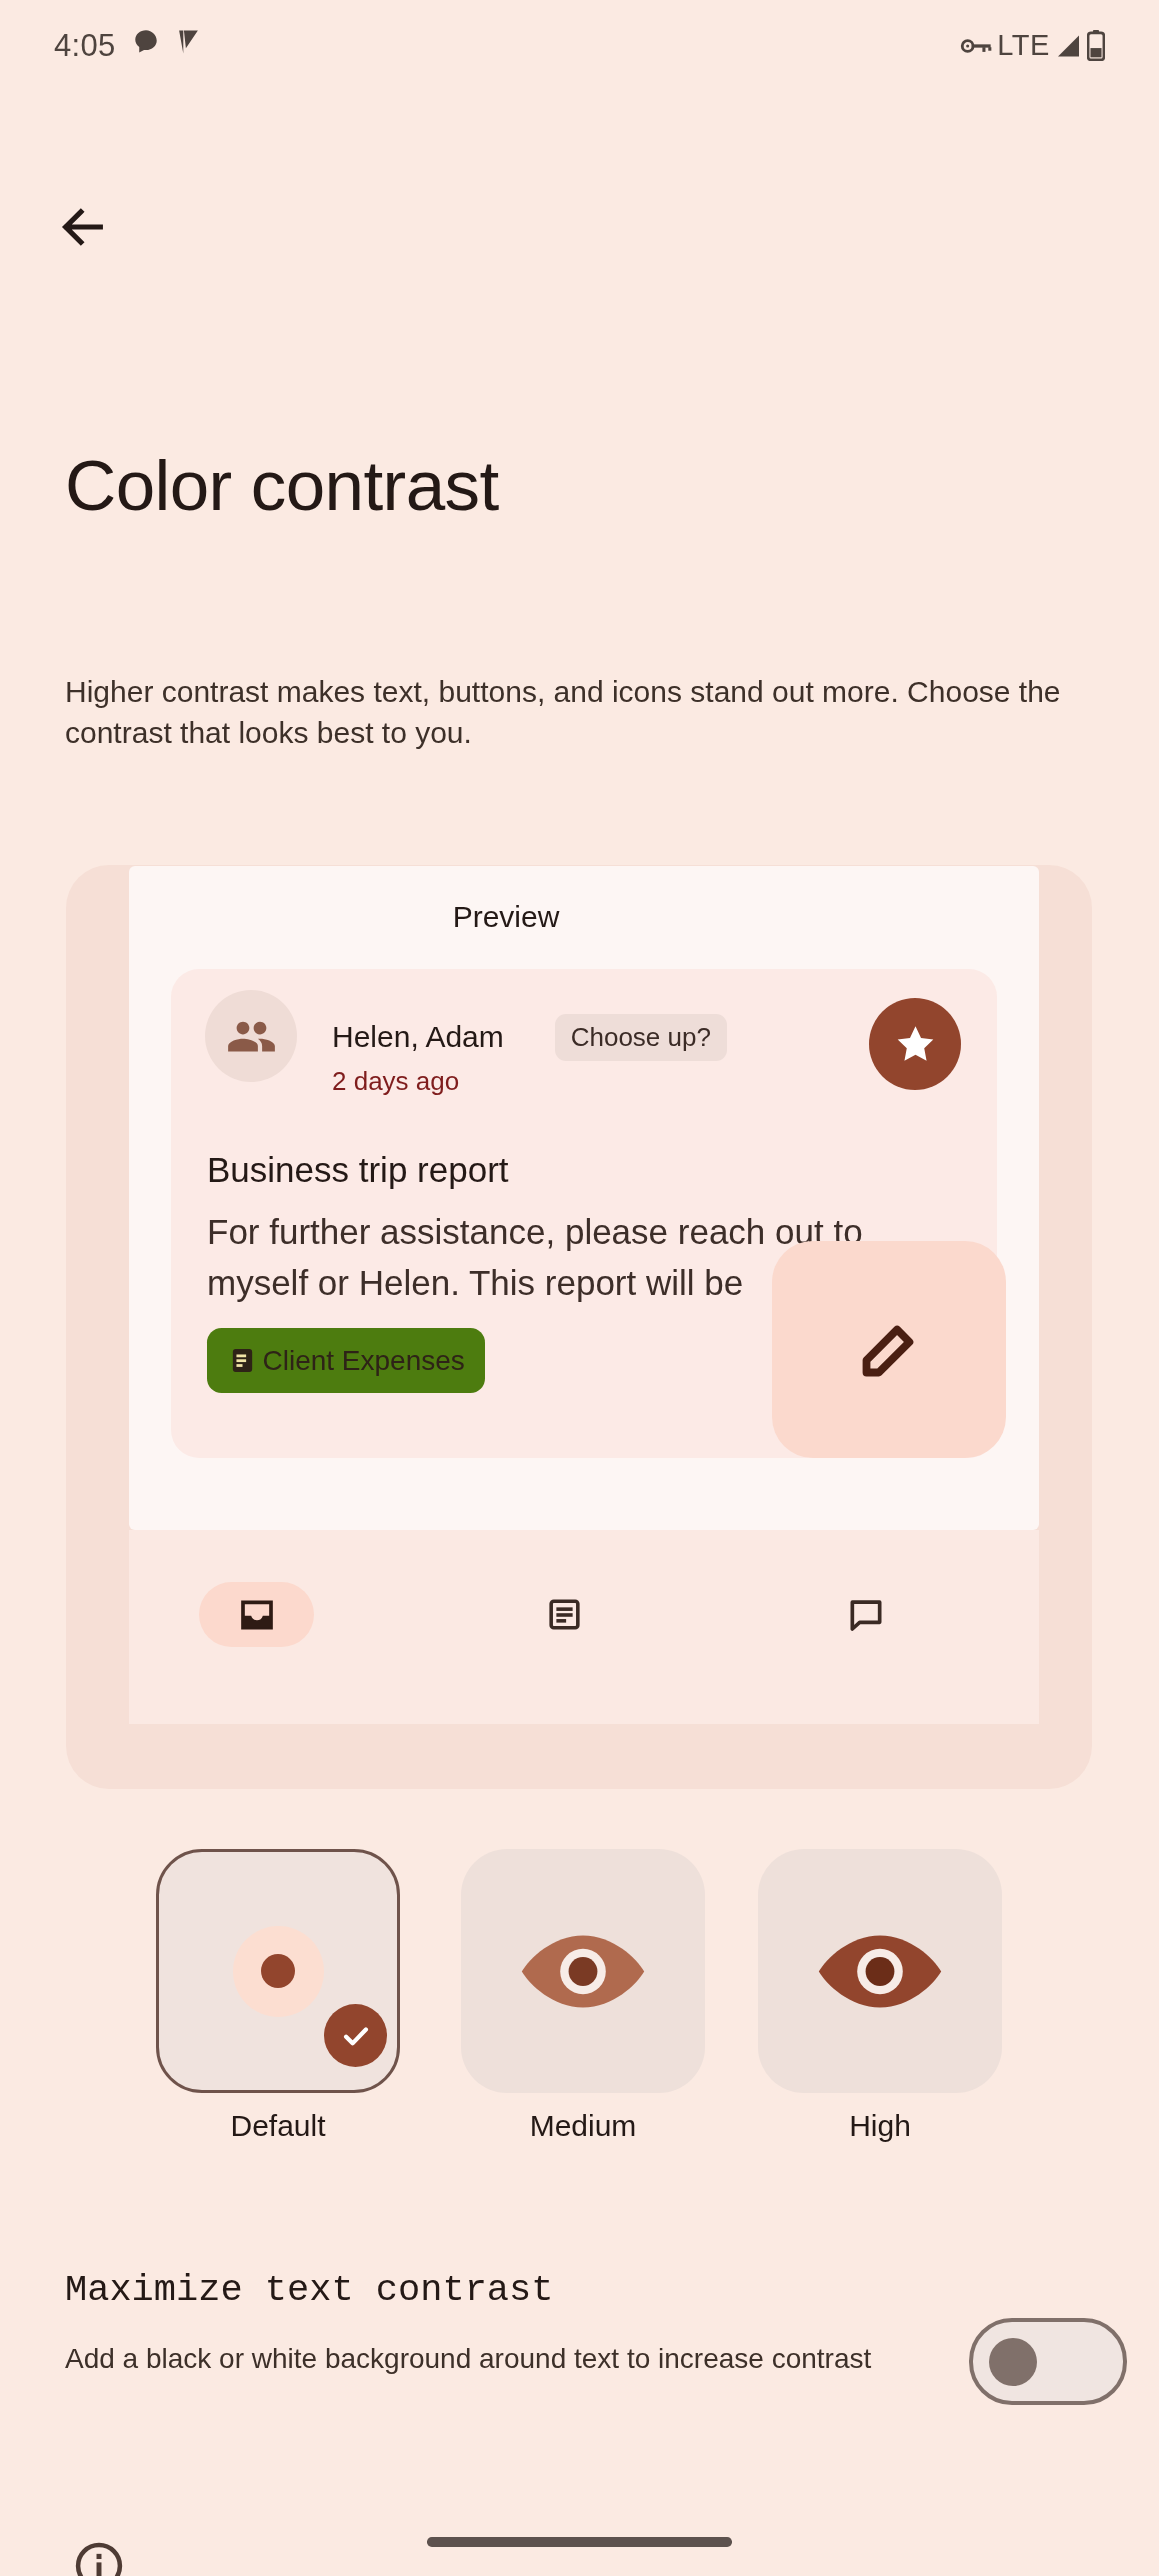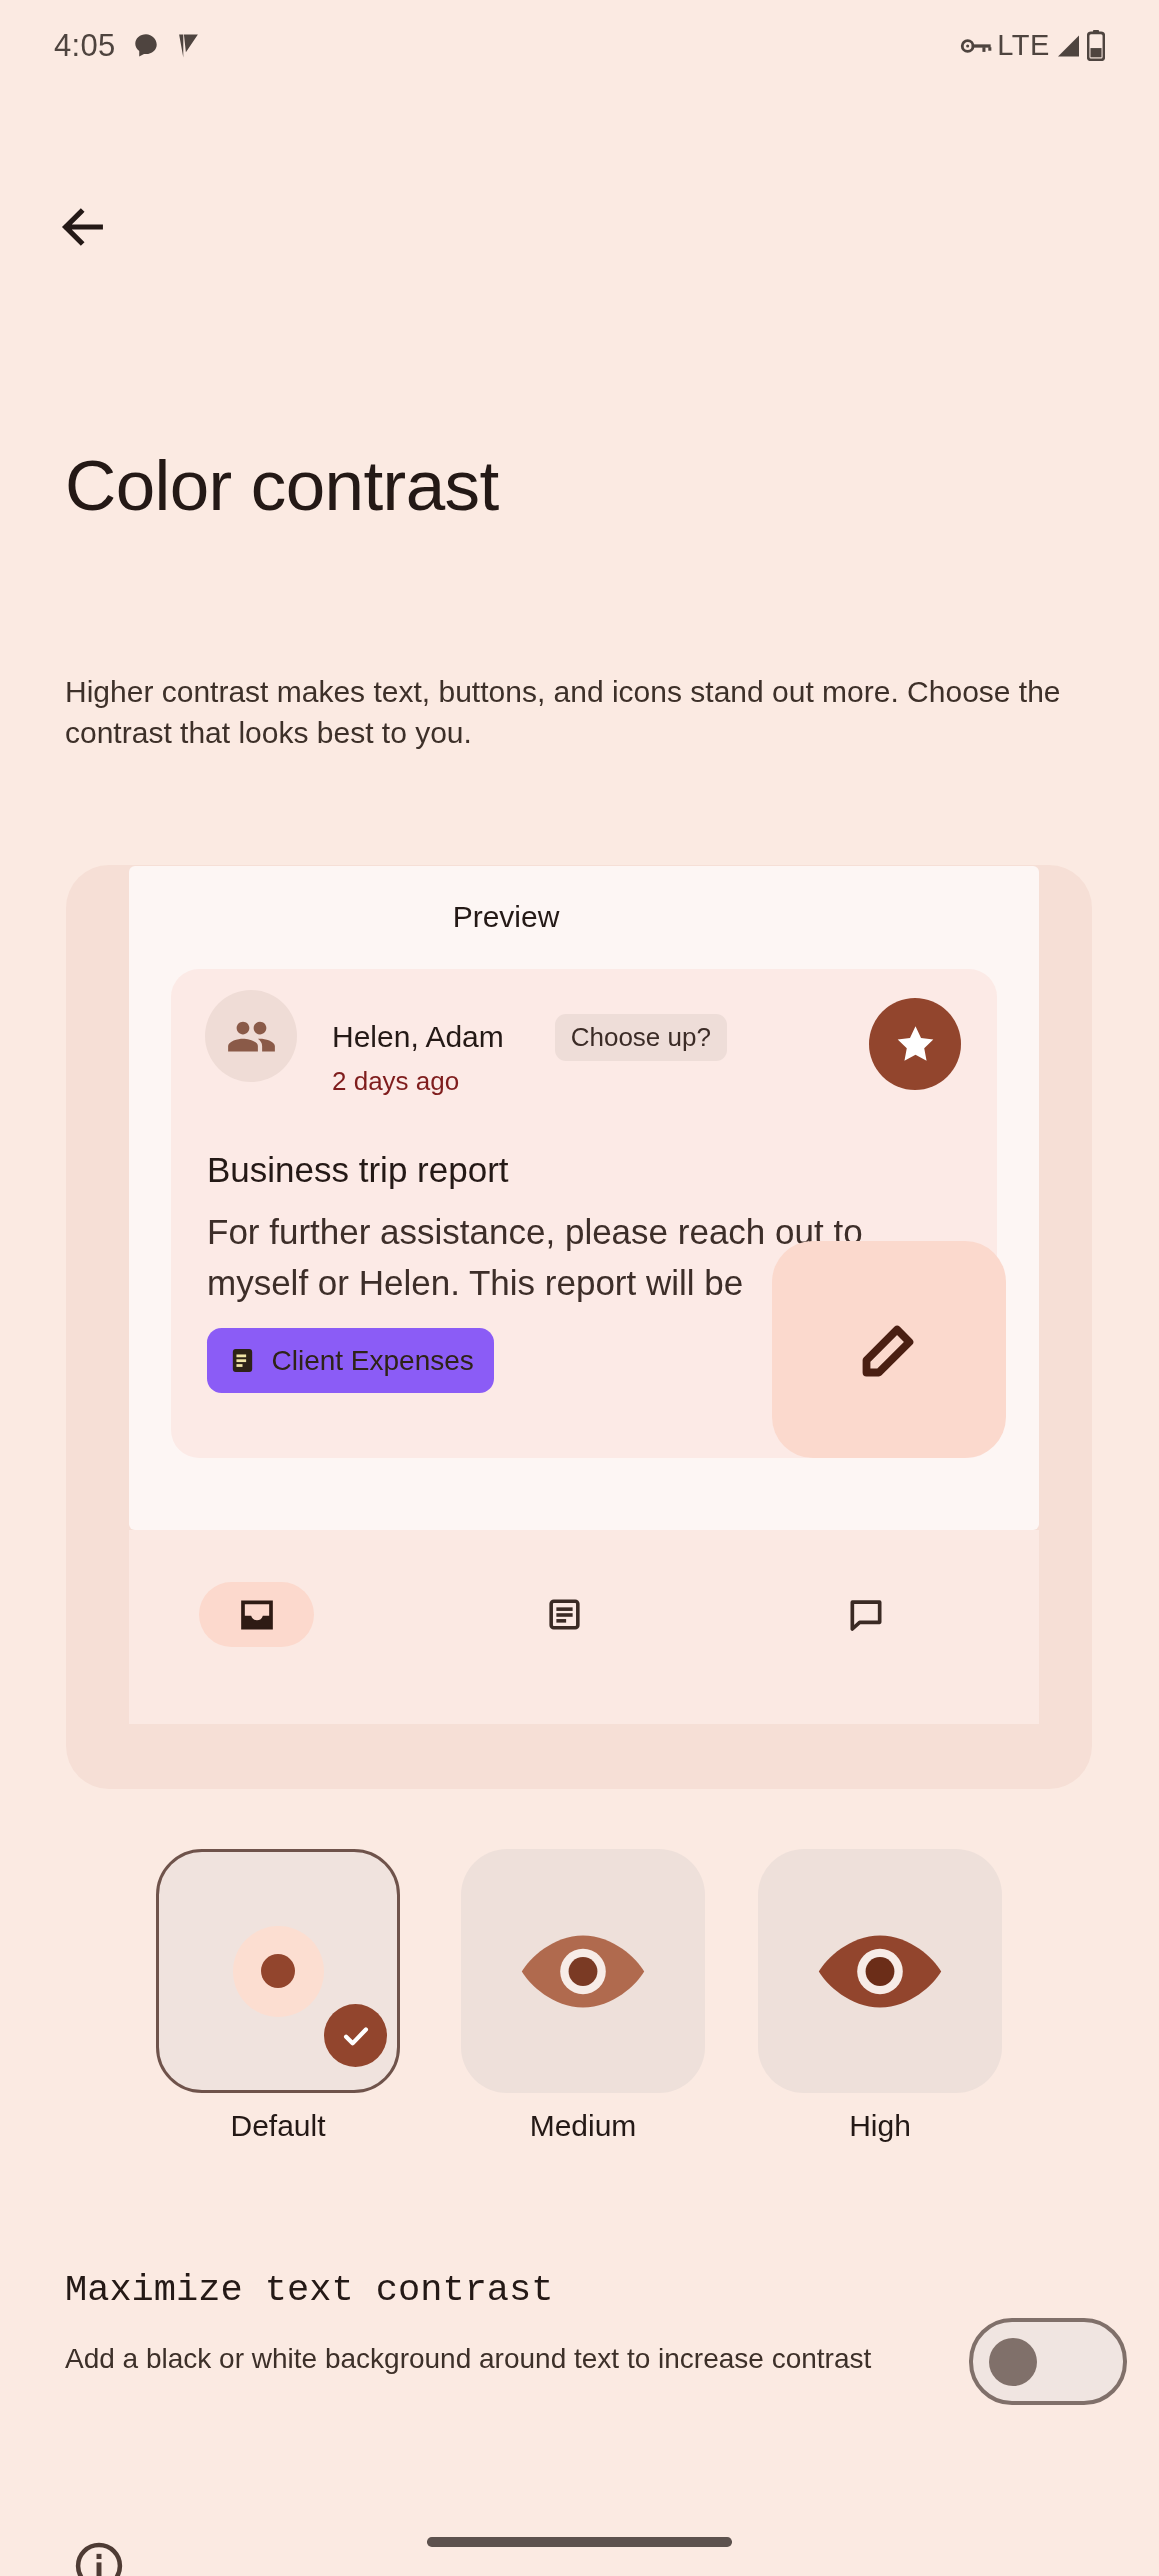--- a/index.html
+++ b/index.html
@@ -10,21 +10,21 @@
     overflow:hidden;
   }
   body { position:relative; }
 
   
   .statusbar{
     position:absolute; top:0; left:0; width:1159px; height:91px;
     display:flex; align-items:center; justify-content:space-between;
     padding:0 54px;
   }
-  .sb-left{ display:flex; align-items:center; gap:16px; }
+  .sb-left{ display:flex; align-items:flex-start; gap:16px; }
   .sb-time{ font-size:31px; color:#4e443f; letter-spacing:0.3px; }
   .sb-right{ display:flex; align-items:center; gap:4px; }
   .sb-lte{ font-size:29px; color:#4e443f; letter-spacing:0.6px; }
   svg { display:block; }
 
   
   .backbtn{
     position:absolute; top:181px; left:37px;
     width:91px; height:91px;
     display:flex; align-items:center; justify-content:center;
@@ -94,22 +94,22 @@
     position:absolute; top:1150px; left:207px;
     font-size:35px; color:#241916;
   }
   .msg-body{
     position:absolute; top:1207px; left:207px; width:712px;
     font-size:35px; line-height:1.45; color:#3d2e29;
   }
   .chip-expenses{
     position:absolute; top:1328px; left:207px;
     height:65px; padding:0 20.5px;
-    background:#8b5cf6; border-radius:14.5px;
-    display:flex; align-items:center; gap:15px;
+    background:#4d7c0f; border-radius:14.5px;
+    display:flex; align-items:center; gap:6px;
     font-size:28px; color:#2e2317;
   }
   .fab{
     position:absolute; top:1241px; left:772px;
     width:234px; height:217px;
     background:#fbd9cd; border-radius:41px;
     display:flex; align-items:center; justify-content:center;
   }
 
   

